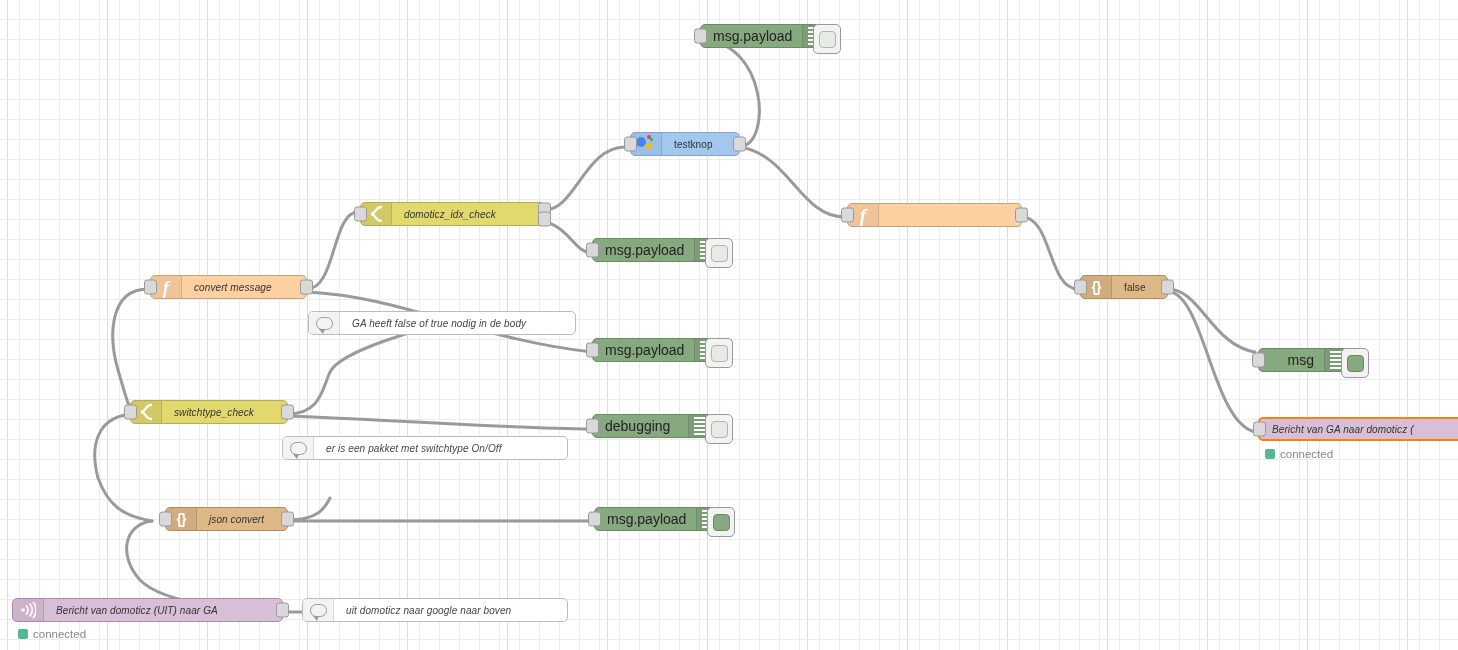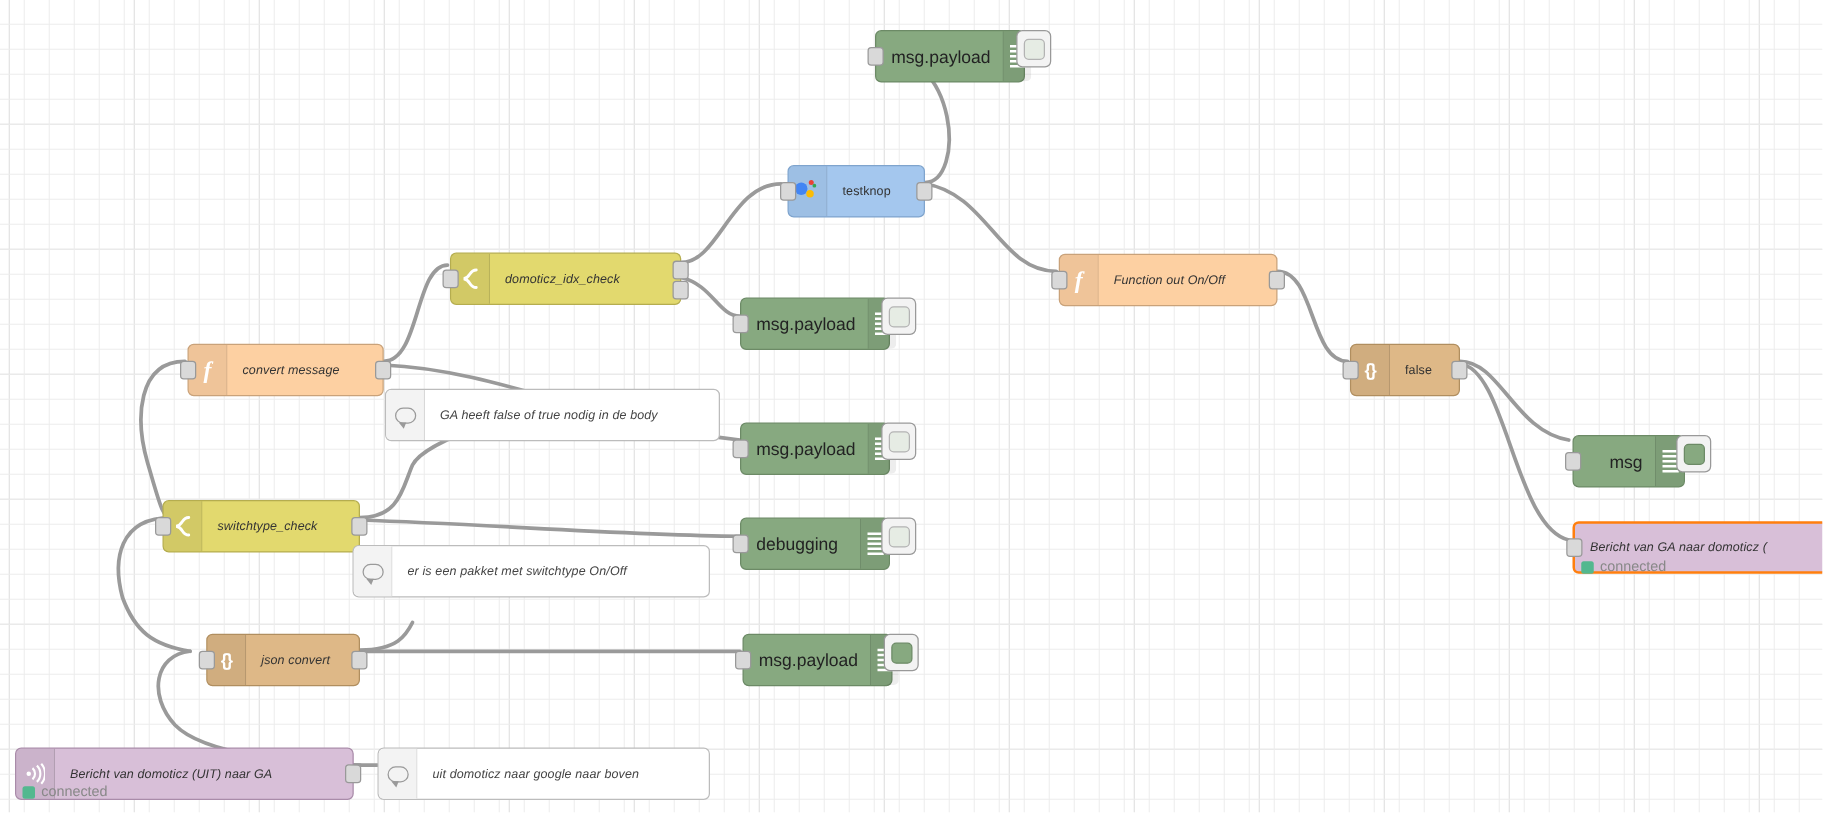--- a/index.html
+++ b/index.html
@@ -34,21 +34,21 @@
     fill: none;
     stroke: #9a9a9a;
     stroke-width: 3;
     stroke-linecap: round;
   }
 
   
   .node {
     position: absolute;
     box-sizing: border-box;
-    height: 42px;
+    height: 24px;
     border-radius: 5px;
     border: 1px solid #999;
     display: flex;
     align-items: stretch;
     font-size: 14px;
     color: #333;
     white-space: nowrap;
     z-index: 5;
   }
   .node.selected {
@@ -305,21 +305,20 @@
     <span class="label">domoticz_idx_check</span>
     <span class="port out o1"></span>
     <span class="port out o2"></span>
   </div>
 
   <div class="node n-function" style="left:847px; top:203px; width:175px;">
     <span class="port in"></span>
     <span class="icon-box">
         <span class="ic-f">f</span>
       </span>
-    <span class="label">Function out On/Off</span>
     <span class="port out"></span>
   </div>
 
   <div class="node n-debug" style="left:592px; top:238px; width:120px;">
     <span class="port in"></span>
     <span class="debug-body">msg.payload</span>
     <span class="dbg-lines">
         <i></i>
         <i></i>
         <i></i>

